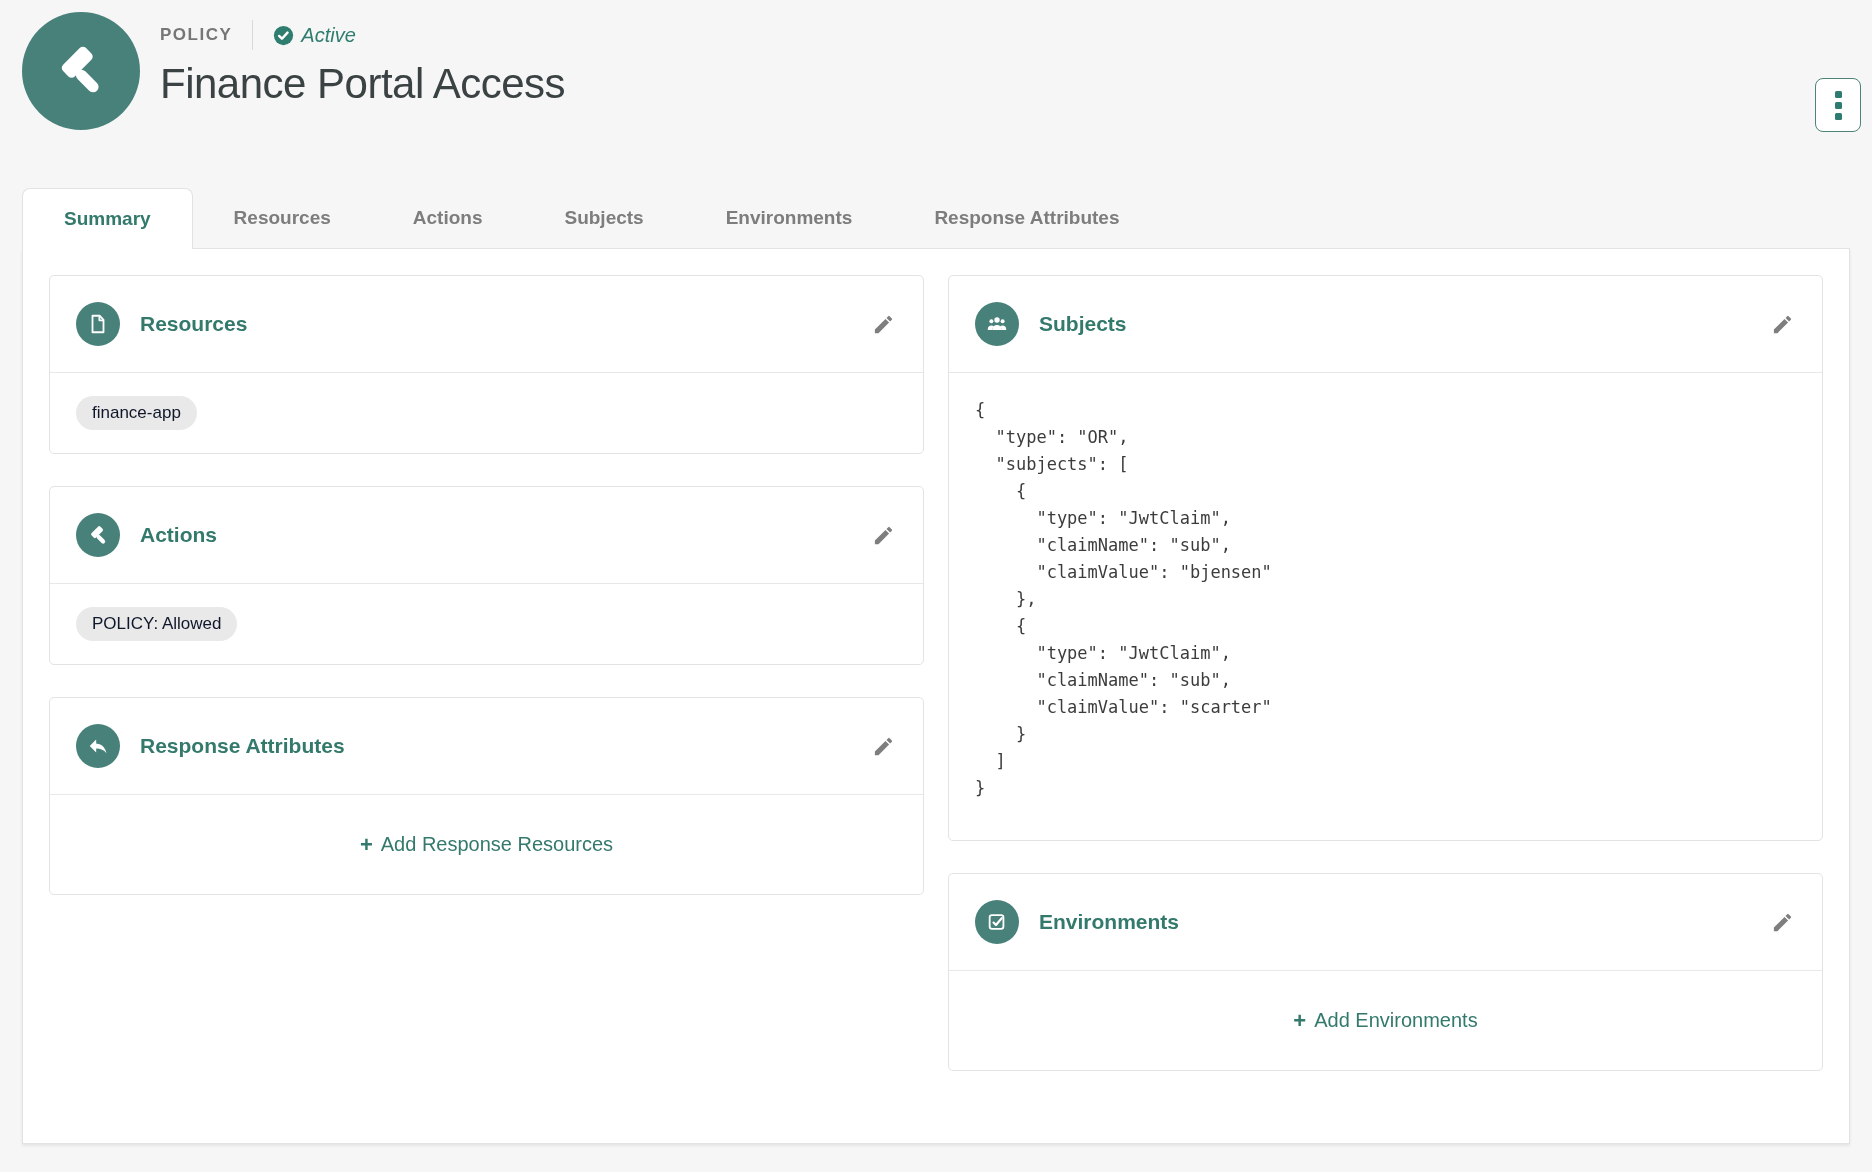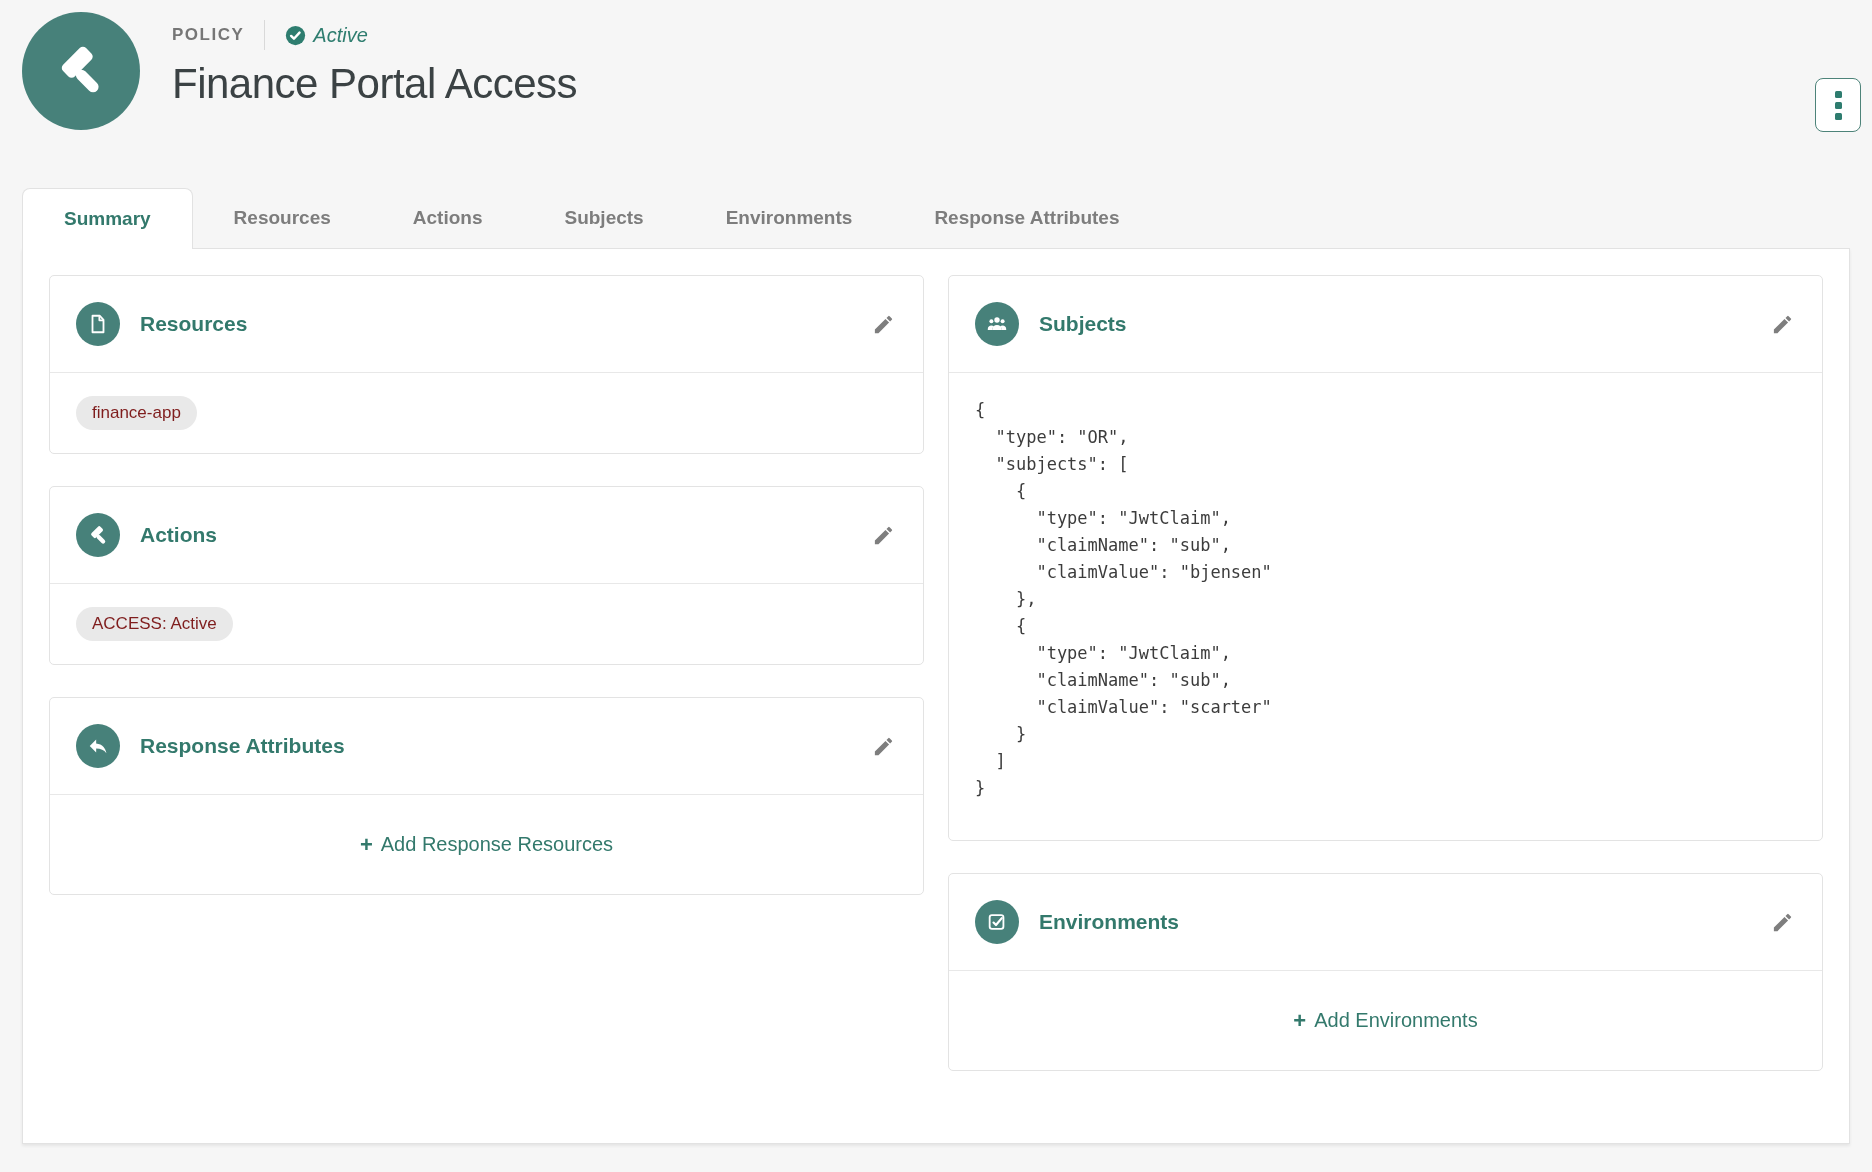--- a/index.html
+++ b/index.html
@@ -4,21 +4,21 @@
 <style>
   * { box-sizing: border-box; margin: 0; padding: 0; }
   html,body { width:1872px; height:1172px; }
   body {
     background:#f6f6f6;
     font-family:"Liberation Sans", sans-serif;
     color:#3f3f3f;
     overflow:hidden;
   }
   
-  .page-header { display:flex; padding:12px 11px 0 22px;gap:12px; }
+  .page-header { display:flex; padding:12px 11px 0 22px; }
   .avatar {
     width:118px; height:118px; border-radius:50%;
     background:#47817a; flex:0 0 auto;
     display:flex; align-items:center; justify-content:center;
   }
   .header-text { margin-left:20px; padding-top:8px; }
   .meta-row { display:flex; align-items:center; height:30px; }
   .type-label { font-size:17px; font-weight:bold; color:#767676; letter-spacing:1.5px; }
   .meta-divider { width:1px; height:30px; background:#d9d9d9; margin:0 20px; }
   .status-badge { display:flex; align-items:center; gap:7px; color:#2e7d6f; font-size:20px;font-style:italic; }
@@ -61,21 +61,21 @@
   .card-header { display:flex; align-items:center; padding:26px; }
   .icon-circle {
     width:44px; height:44px; border-radius:50%; background:#47817a; flex:0 0 auto;
     display:flex; align-items:center; justify-content:center;
   }
   .card-title { margin-left:20px; font-size:21px; font-weight:bold; color:#33796c; }
   .edit-button { margin-left:auto; background:none; border:none; cursor:pointer; padding:2px; line-height:0; }
   .card-body { border-top:1px solid #e8e8e8; padding:23px 26px; }
   .tag {
     display:inline-block; background:#e9e9e9; border-radius:17px;
-    padding:7px 16px; font-size:17px; line-height:20px; color:#7f1d1d;
+    padding:7px 16px; font-size:17px; line-height:20px; color:#0f172a;
   }
   .add-body { padding:38px 26px; text-align:center; }
   .add-link {
     color:#33796c; font-size:20px; text-decoration:none; cursor:pointer;
     display:inline-flex; align-items:center; gap:8px;
   }
   .add-plus { font-weight:bold; font-size:22px; line-height:20px; }
   .code-body { padding:24px 26px 38px 26px; }
   pre.code {
     font-family:"DejaVu Sans Mono", monospace;
@@ -161,21 +161,21 @@
             </svg>
           </div>
           <span class="card-title">Actions</span>
           <button class="edit-button">
             <svg width="23" height="23" viewBox="0 0 24 24">
               <path fill="#7e7e7e" d="M3 17.25V21h3.75L17.81 9.94l-3.75-3.75L3 17.25zM20.71 7.04a1 1 0 0 0 0-1.41l-2.34-2.34a1 1 0 0 0-1.41 0l-1.83 1.83 3.75 3.75 1.83-1.83z"></path>
             </svg>
           </button>
         </div>
         <div class="card-body">
-          <span class="tag">ACCESS: Active</span>
+          <span class="tag">POLICY: Allowed</span>
         </div>
       </div>
 
       <div class="card">
         <div class="card-header">
           <div class="icon-circle">
             <svg width="22" height="22" viewBox="0 0 24 24">
               <path fill="#ffffff" d="M10 9.2V5l-7 7 7 7v-4.3c5 0 8.6 1.6 11.2 5.1-1-5.2-4.2-10-11.2-10.6z"></path>
             </svg>
           </div>

